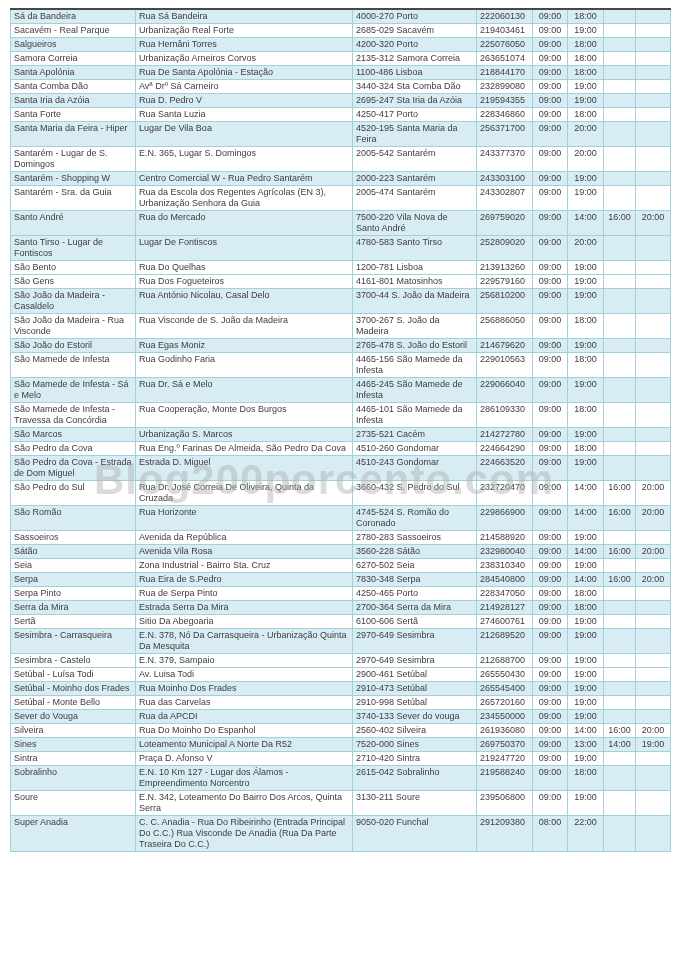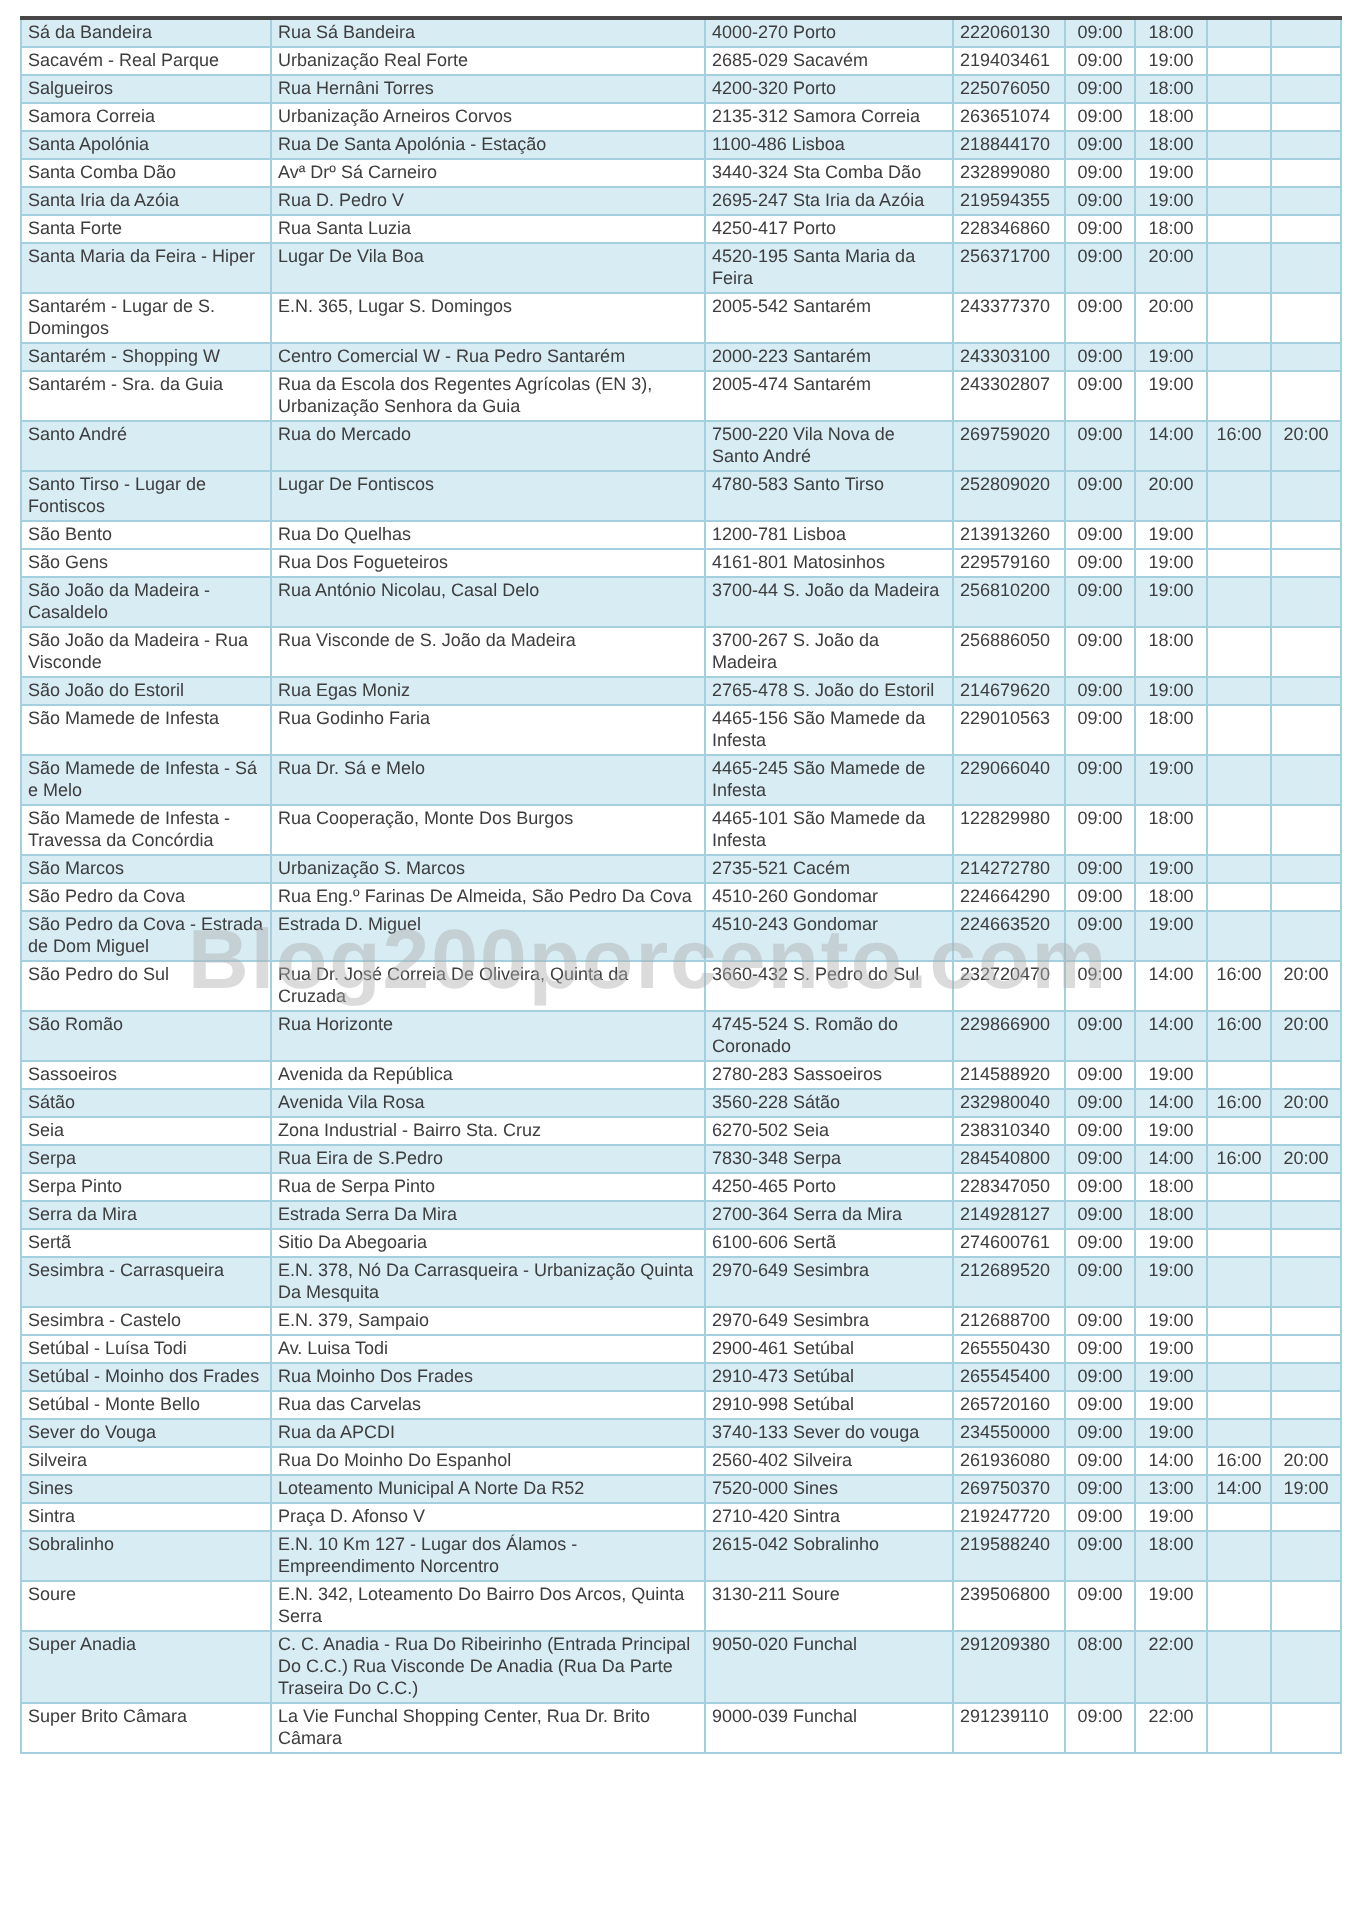--- a/index.html
+++ b/index.html
@@ -279,21 +279,21 @@
           <td class="c3">229066040</td>
           <td class="c4">09:00</td>
           <td class="c5">19:00</td>
           <td class="c6"></td>
           <td class="c7"></td>
         </tr>
         <tr>
           <td class="c0">São Mamede de Infesta - Travessa da Concórdia</td>
           <td class="c1">Rua Cooperação, Monte Dos Burgos</td>
           <td class="c2">4465-101 São Mamede da Infesta</td>
-          <td class="c3">122829980</td>
+          <td class="c3">286109330</td>
           <td class="c4">09:00</td>
           <td class="c5">18:00</td>
           <td class="c6"></td>
           <td class="c7"></td>
         </tr>
         <tr class="alt">
           <td class="c0">São Marcos</td>
           <td class="c1">Urbanização S. Marcos</td>
           <td class="c2">2735-521 Cacém</td>
           <td class="c3">214272780</td>
@@ -525,25 +525,15 @@
         <tr class="alt">
           <td class="c0">Super Anadia</td>
           <td class="c1">C. C. Anadia - Rua Do Ribeirinho (Entrada Principal Do C.C.) Rua Visconde De Anadia (Rua Da Parte Traseira Do C.C.)</td>
           <td class="c2">9050-020 Funchal</td>
           <td class="c3">291209380</td>
           <td class="c4">08:00</td>
           <td class="c5">22:00</td>
           <td class="c6"></td>
           <td class="c7"></td>
         </tr>
-        <tr>
-          <td class="c0">Super Brito Câmara</td>
-          <td class="c1">La Vie Funchal Shopping Center, Rua Dr. Brito Câmara</td>
-          <td class="c2">9000-039 Funchal</td>
-          <td class="c3">291239110</td>
-          <td class="c4">09:00</td>
-          <td class="c5">22:00</td>
-          <td class="c6"></td>
-          <td class="c7"></td>
-        </tr>
       </tbody>
   </table>
 </div>
 
 </body></html>

